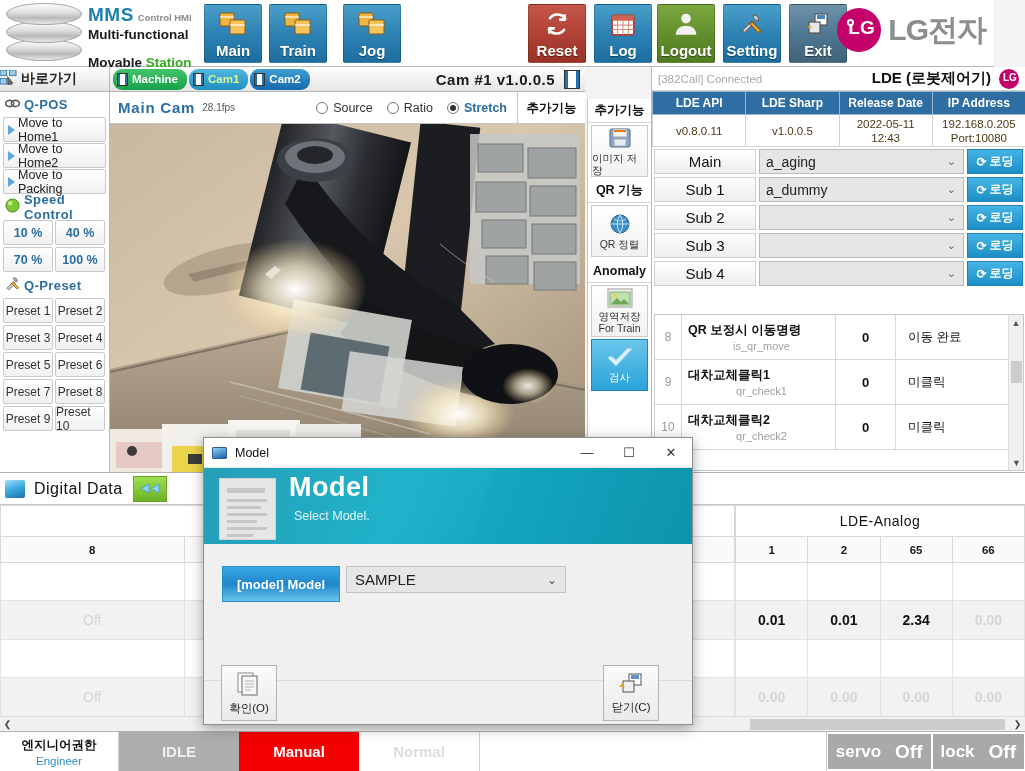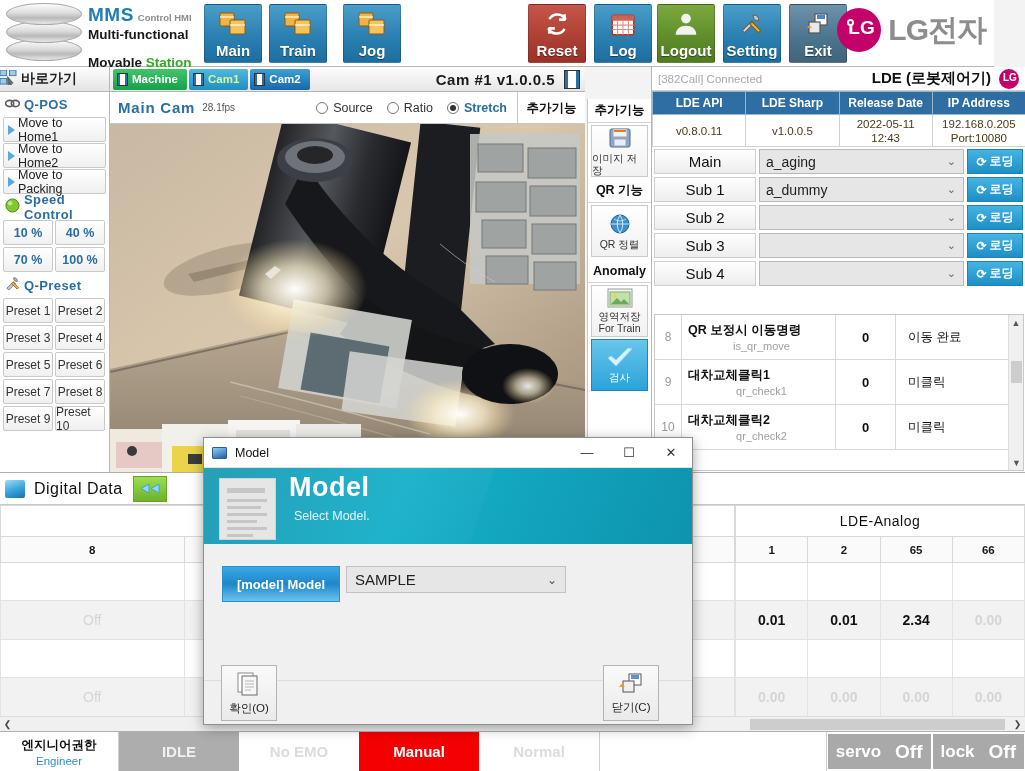--- a/index.html
+++ b/index.html
@@ -58,21 +58,21 @@
   .sb-cell { width:50px; height:25px; border:1px solid #c9c9c9; border-radius:2px;
              background:linear-gradient(180deg,#ffffff,#f0f0f0); display:flex; align-items:center;
              justify-content:center; font-size:12px; color:#333; cursor:pointer; }
   .sb-cell.spd { color:#2b6ea3; font-weight:bold; font-size:12.5px; }
   .tri { width:0;height:0;border-left:7px solid #59a8e0;border-top:5px solid transparent;border-bottom:5px solid transparent;}
 
   
   .campanel { position:absolute; left:110px; top:67px; width:475px; height:405px; background:#fff; }
   .camtabs { height:25px; background:linear-gradient(180deg,#fdfdfd,#e6e6e6); border-bottom:1px solid #b4b4b4;
              display:flex; align-items:center; padding-left:3px; gap:2px; position:relative;}
-  .camtab { height:21px; padding:0 9px 0 4px; border-radius:2px; display:flex; align-items:center; gap:4px;
+  .camtab { height:21px; padding:0 9px 0 4px; border-radius:9px; display:flex; align-items:center; gap:4px;
             font-size:11.5px; font-weight:bold; color:#fff; cursor:pointer;}
   .camtab.t-machine { background:linear-gradient(180deg,#43c46b,#16a04a); }
   .camtab.t-cam1 { background:linear-gradient(180deg,#4fb8dd,#1e8fbf); color:#d9f5a0;}
   .camtab.t-cam2 { background:linear-gradient(180deg,#3d9fd4,#1668ac); }
   .filmicon { width:11px; height:13px; background:#fff; border:1px solid #333; position:relative; flex:none;}
   .filmicon::before,.filmicon::after{content:"";position:absolute;top:0;bottom:0;width:2px;background:#2b6ea3;}
   .filmicon::before{left:0;} .filmicon::after{right:0;}
   .camtitle { position:absolute; right:30px; font-size:15px; font-weight:bold; color:#1a1a1a; letter-spacing:.5px;}
   .filmbig { position:absolute; right:5px; width:16px; height:19px; background:#fff;border:1.5px solid #333;}
   .filmbig::before,.filmbig::after{content:"";position:absolute;top:0;bottom:0;width:3px;background:#2b6ea3;}
@@ -827,21 +827,20 @@
       <span class="arr">❯</span>
     </div>
   </div>
 
   <div class="statusbar">
     <div class="st-auth">
       <span class="k">엔지니어권한</span>
       <span class="e">Engineer</span>
     </div>
     <div class="st-cell st-idle">IDLE</div>
-    <div class="st-cell st-emo">No EMO</div>
     <div class="st-cell st-manual">Manual</div>
     <div class="st-cell st-normal">Normal</div>
     <div class="st-spacer"></div>
     <div class="st-kv">
       <span class="k">servo</span>
       <span>Off</span>
     </div>
     <div class="st-kv">
       <span class="k">lock</span>
       <span>Off</span>

